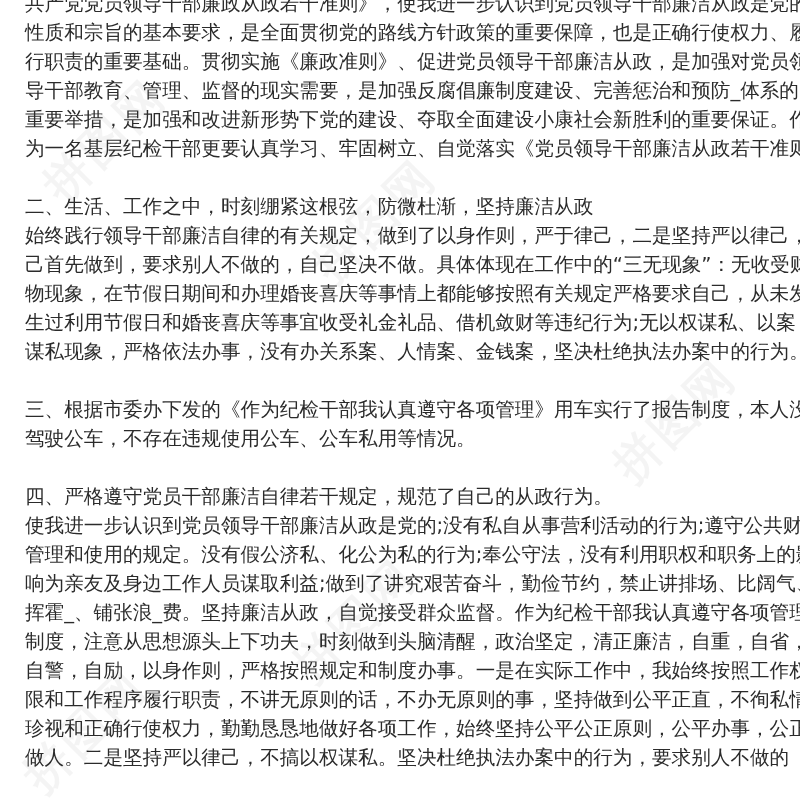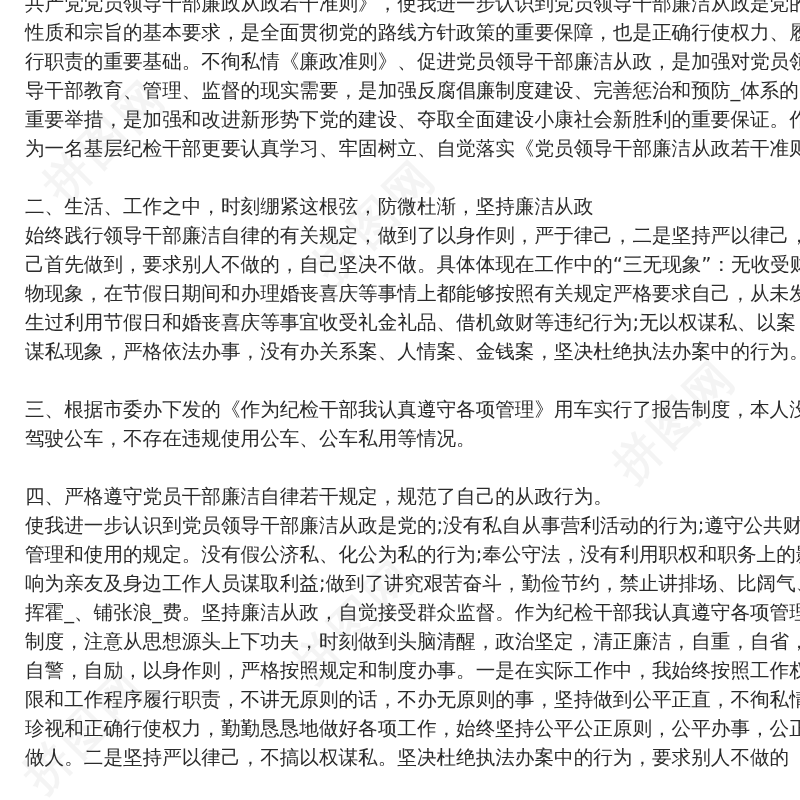--- a/index.html
+++ b/index.html
@@ -56,21 +56,21 @@
 <div class="watermark" style="left:30px; top:110px;">拼图网</div>
 <div class="watermark" style="left:600px; top:390px;">拼图网</div>
 <div class="watermark" style="left:280px; top:590px;">拼图网</div>
 <div class="watermark" style="left:10px; top:700px;">拼图网</div>
 
 <div class="page">
 
   <div>
     <span class="line">共产党党员领导干部廉政从政若干准则》，使我进一步认识到党员领导干部廉洁从政是党的</span>
     <span class="line">性质和宗旨的基本要求，是全面贯彻党的路线方针政策的重要保障，也是正确行使权力、履</span>
-    <span class="line">行职责的重要基础。不徇私情《廉政准则》、促进党员领导干部廉洁从政，是加强对党员领</span>
+    <span class="line">行职责的重要基础。贯彻实施《廉政准则》、促进党员领导干部廉洁从政，是加强对党员领</span>
     <span class="line">导干部教育、管理、监督的现实需要，是加强反腐倡廉制度建设、完善惩治和预防_体系的</span>
     <span class="line">重要举措，是加强和改进新形势下党的建设、夺取全面建设小康社会新胜利的重要保证。作</span>
     <span class="line last">为一名基层纪检干部更要认真学习、牢固树立、自觉落实《党员领导干部廉洁从政若干准则》。</span>
   </div>
 
   <span class="blank"></span>
 
   <div>
     <span class="line last">二、生活、工作之中，时刻绷紧这根弦，防微杜渐，坚持廉洁从政</span>
     <span class="line">始终践行领导干部廉洁自律的有关规定，做到了以身作则，严于律己，二是坚持严以律己，自</span>

